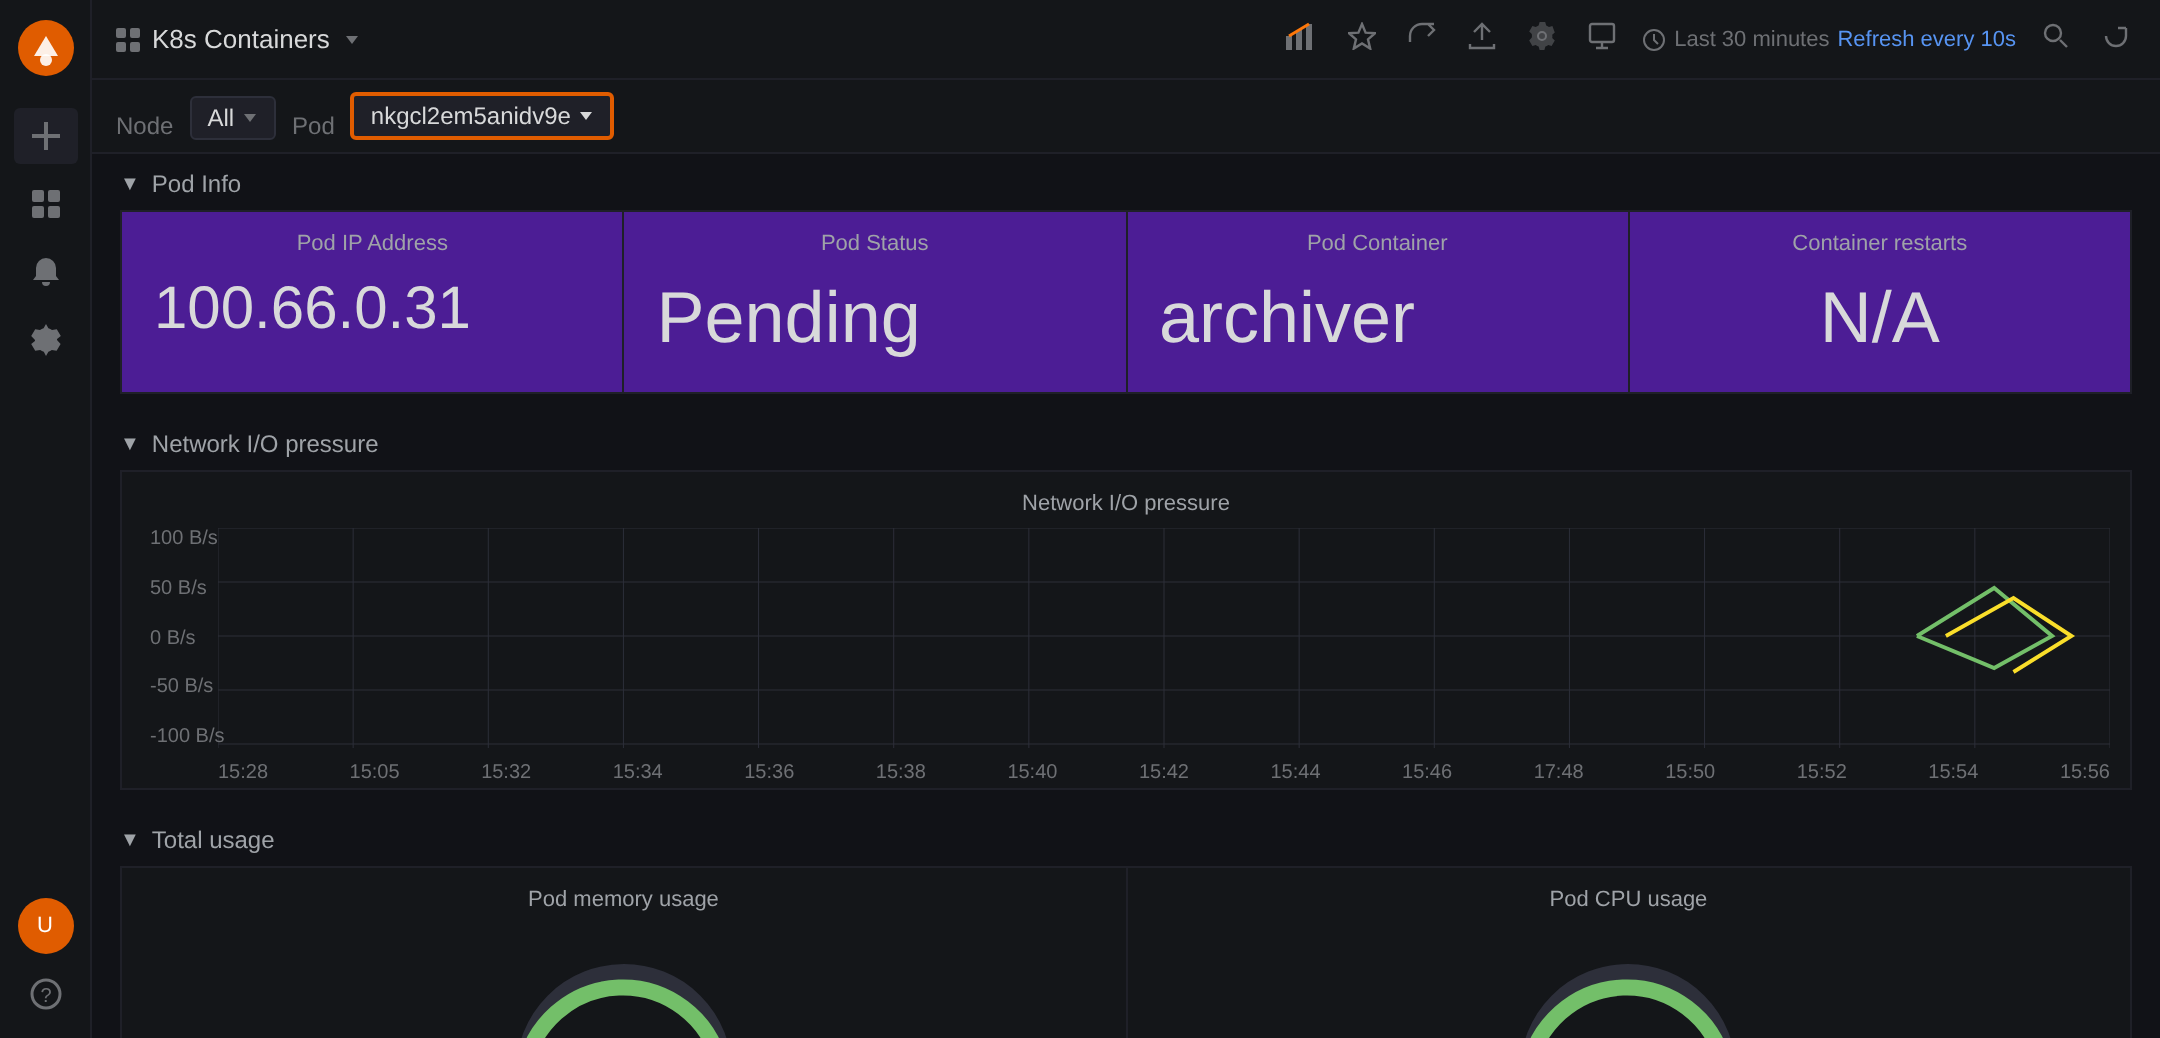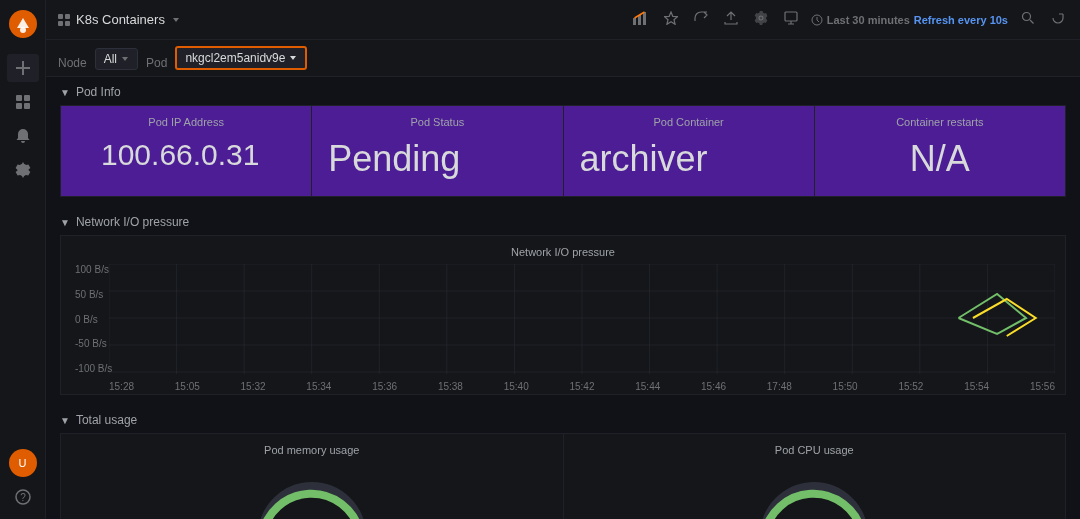--- a/index.html
+++ b/index.html
@@ -94,21 +94,20 @@
       gap: 10px;
       color: #6e7074;
       font-size: 14px;
     }
     .topbar-time {
       font-size: 11px;
       color: #6e7074;
       display: flex;
       align-items: center;
       gap: 4px;
-      font-weight: bold;
     }
     .refresh-text {
       color: #5794f2;
       font-size: 11px;
     }
     .topbar-icon-btn {
       cursor: pointer;
       padding: 3px;
     }
 
@@ -189,21 +188,21 @@
       font-size: 11px;
       color: #9fa3a8;
       margin-bottom: 10px;
       text-align: center;
     }
     .stat-card-value {
       font-size: 26px;
       font-weight: 400;
       color: #d8d9da;
     }
-    .stat-card-value.large { font-size: 30px; margin-left: 24px; }
+    .stat-card-value.large { font-size: 30px; }
     .stat-card-value.xlarge { font-size: 36px; }
 
     
     .chart-section {
       margin: 0 14px 10px;
     }
     .chart-container {
       background: #141619;
       border: 1px solid #1f2028;
       padding: 10px 10px 0;

